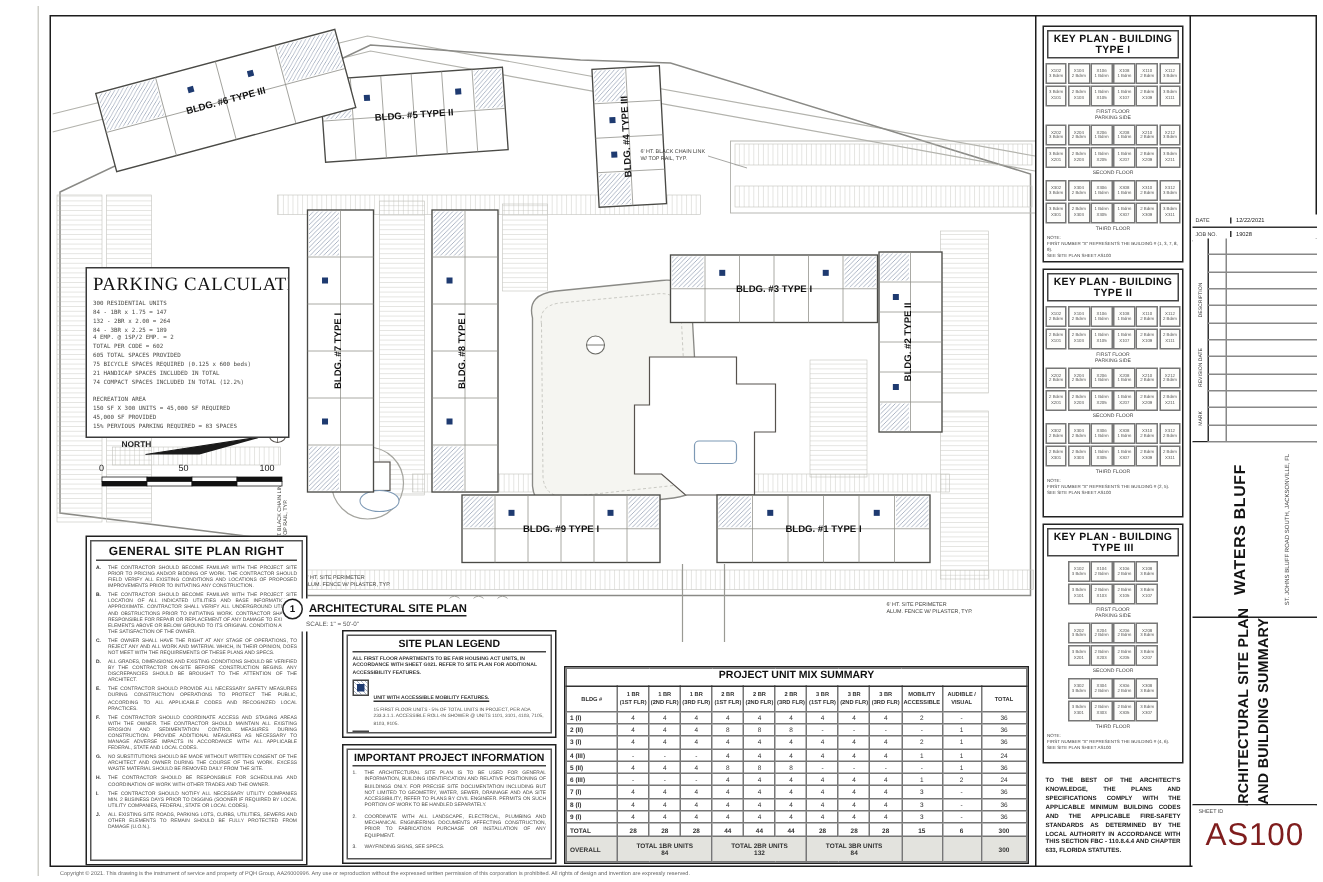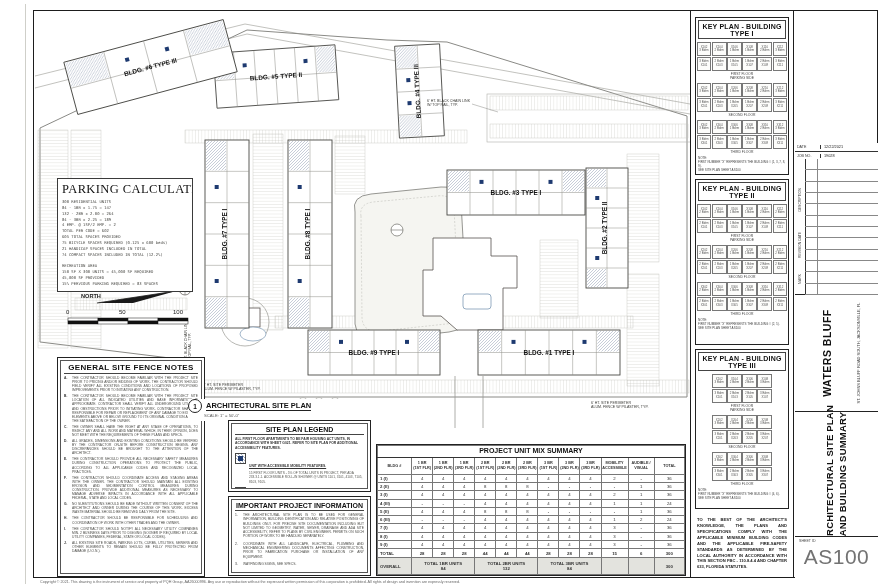--- a/index.html
+++ b/index.html
@@ -76,21 +76,21 @@
   .rev-label{position:absolute;left:50%;white-space:nowrap;font-size:3.4px;color:#333;transform:translate(-50%,-50%) rotate(-90deg);}
   .rev-rows{position:absolute;left:10px;top:0;right:0;bottom:0;}
   .rev-row{border-bottom:.6px solid #888;box-sizing:border-box;}
   .rev-div{position:absolute;left:12px;top:0;width:.6px;height:100%;background:#888;}
   #tb-project{top:295px;height:117px;border-bottom:1px solid #222;position:absolute;}
   .vtext{position:absolute;white-space:nowrap;transform-origin:center;}
   #tb-title{top:412px;height:125px;border-bottom:1px solid #222;}
   .sheet-title-lines{font-size:9.5px;font-weight:bold;color:#111;text-align:center;line-height:1.35;letter-spacing:.2px;}
   #tb-sheet{top:537px;height:41px;}
   .sheetid-label{font-size:3.6px;color:#444;margin:2px 0 0 4px;}
-  .sheet-num{font-size:21px;color:#737373;text-align:center;letter-spacing:.5px;margin-top:2px;font-family:"Liberation Sans",sans-serif;}
+  .sheet-num{font-size:21px;color:#7f1d1d;text-align:center;letter-spacing:.5px;margin-top:2px;font-family:"Liberation Sans",sans-serif;}
   #footer-note{position:absolute;left:40px;top:580px;width:820px;font-size:3.7px;color:#666;}
   #margin-stamp{position:absolute;left:-37px;top:470px;width:160px;font-size:3.4px;color:#888;transform:rotate(-90deg);transform-origin:center;text-align:left;}
 </style>
 </head>
 <body>
 
 <div id="page">
   <div class="sheet-edge"></div>
   <div id="margin-stamp">19028 - WATERS BLUFF - AS100 - 12/22/2021</div>
   <div class="frame"></div>
@@ -322,21 +322,21 @@
 74 COMPACT SPACES INCLUDED IN TOTAL (12.2%)
 
 RECREATION AREA
 150 SF X 300 UNITS = 45,000 SF REQUIRED
 45,000 SF PROVIDED
 15% PERVIOUS PARKING REQUIRED = 83 SPACES</div>
   </div>
 
   <div id="gen-notes" class="panel">
     <div class="inner">
-      <div class="box-title">GENERAL SITE FENCE NOTES</div>
+      <div class="box-title">GENERAL SITE PLAN RIGHT</div>
       <div id="gen-notes-list">
           <div class="note-item">
             <span class="note-letter">A.</span>
             <span class="note-text">THE CONTRACTOR SHOULD BECOME FAMILIAR WITH THE PROJECT SITE PRIOR TO PRICING AND/OR BIDDING OF WORK. THE CONTRACTOR SHOULD FIELD VERIFY ALL EXISTING CONDITIONS AND LOCATIONS OF PROPOSED IMPROVEMENTS PRIOR TO INITIATING ANY CONSTRUCTION.</span>
           </div>
           <div class="note-item">
             <span class="note-letter">B.</span>
             <span class="note-text">THE CONTRACTOR SHOULD BECOME FAMILIAR WITH THE PROJECT SITE LOCATION OF ALL INDICATED UTILITIES AND BASE INFORMATION IS APPROXIMATE. CONTRACTOR SHALL VERIFY ALL UNDERGROUND UTILITIES AND OBSTRUCTIONS PRIOR TO INITIATING WORK. CONTRACTOR SHALL BE RESPONSIBLE FOR REPAIR OR REPLACEMENT OF ANY DAMAGE TO EXISTING ELEMENTS ABOVE OR BELOW GROUND TO ITS ORIGINAL CONDITION AND TO THE SATISFACTION OF THE OWNER.</span>
           </div>
           <div class="note-item">

